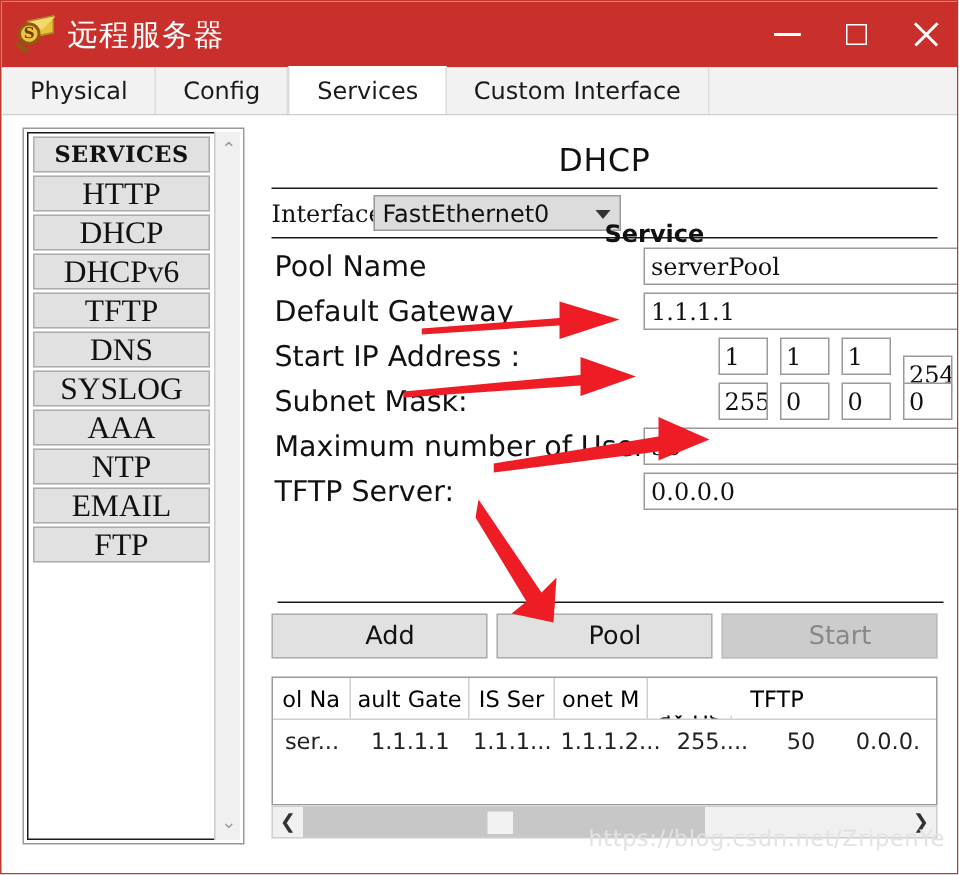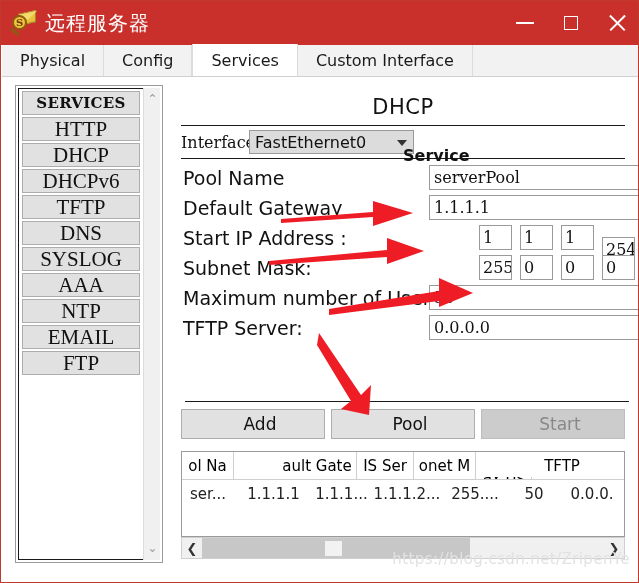--- a/index.html
+++ b/index.html
@@ -511,21 +511,21 @@
 
       <div class="btnrow">
         <div class="btn">Add</div>
         <div class="btn">Pool</div>
         <div class="btn disabled">Start</div>
       </div>
 
       <div class="table-wrap">
         <div class="thead">
           <div class="th" style="width:52px;">ol Na</div>
-          <div class="th" style="width:79px;margin-left:44px;">ault Gate</div>
+          <div class="th" style="width:79px;">ault Gate</div>
           <div class="th" style="width:57px;">IS Ser</div>
           <div class="th" style="width:62px;">onet M</div>
           <div class="th" style="width:56px;margin-top:25px;">ax Us</div>
           <div class="th" style="width:60px; border-right:none;">TFTP</div>
         </div>
         <div class="trow">
           <div class="td" style="width:52px;">ser...</div>
           <div class="td" style="width:79px;">1.1.1.1</div>
           <div class="td" style="width:57px;">1.1.1...</div>
           <div class="td" style="width:74px;">1.1.1.2...</div>

